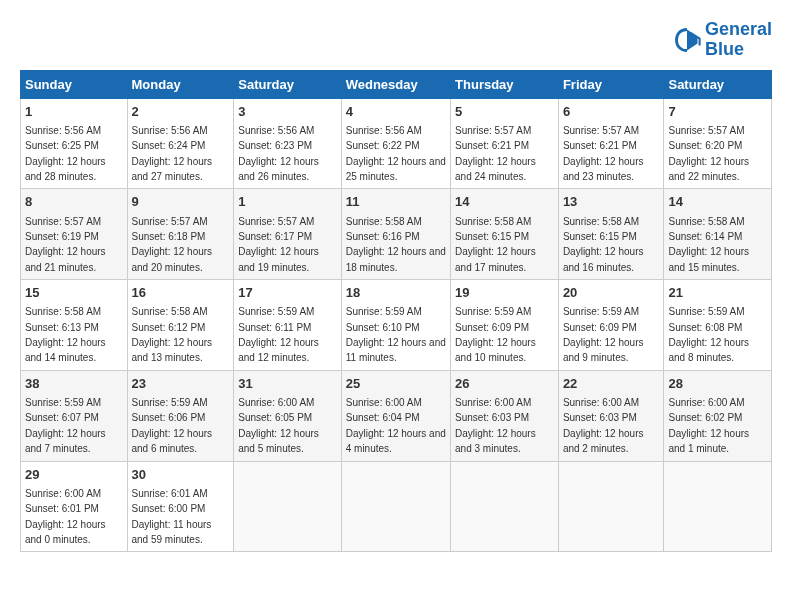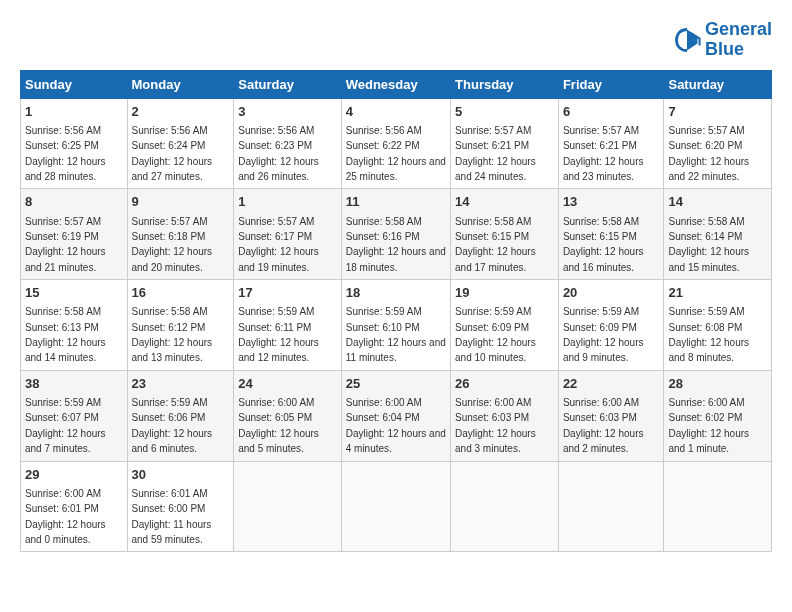--- a/index.html
+++ b/index.html
@@ -164,21 +164,21 @@
         <td><span class="day-num">20</span>
         <span class="day-info">Sunrise: 5:59 AM<br>Sunset: 6:09 PM<br>Daylight: 12 hours and 9 minutes.</span></td>
         <td><span class="day-num">21</span>
         <span class="day-info">Sunrise: 5:59 AM<br>Sunset: 6:08 PM<br>Daylight: 12 hours and 8 minutes.</span></td>
       </tr>
       <tr>
         <td><span class="day-num">38</span>
         <span class="day-info">Sunrise: 5:59 AM<br>Sunset: 6:07 PM<br>Daylight: 12 hours and 7 minutes.</span></td>
         <td><span class="day-num">23</span>
         <span class="day-info">Sunrise: 5:59 AM<br>Sunset: 6:06 PM<br>Daylight: 12 hours and 6 minutes.</span></td>
-        <td><span class="day-num">24</span>
+        <td><span class="day-num">31</span>
         <span class="day-info">Sunrise: 6:00 AM<br>Sunset: 6:05 PM<br>Daylight: 12 hours and 5 minutes.</span></td>
         <td><span class="day-num">25</span>
         <span class="day-info">Sunrise: 6:00 AM<br>Sunset: 6:04 PM<br>Daylight: 12 hours and 4 minutes.</span></td>
         <td><span class="day-num">26</span>
         <span class="day-info">Sunrise: 6:00 AM<br>Sunset: 6:03 PM<br>Daylight: 12 hours and 3 minutes.</span></td>
         <td><span class="day-num">22</span>
         <span class="day-info">Sunrise: 6:00 AM<br>Sunset: 6:03 PM<br>Daylight: 12 hours and 2 minutes.</span></td>
         <td><span class="day-num">28</span>
         <span class="day-info">Sunrise: 6:00 AM<br>Sunset: 6:02 PM<br>Daylight: 12 hours and 1 minute.</span></td>
       </tr>

